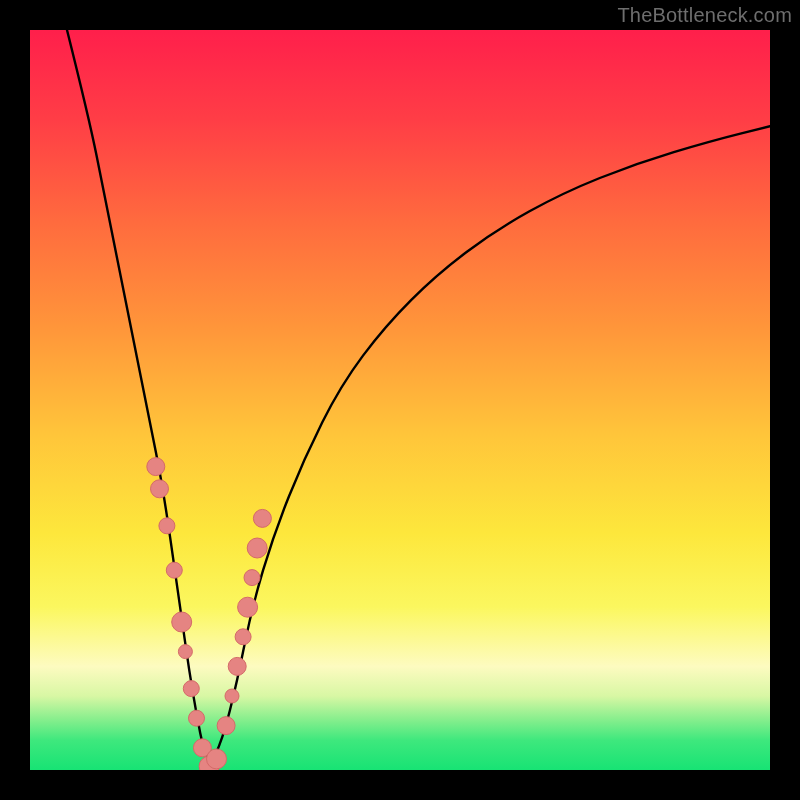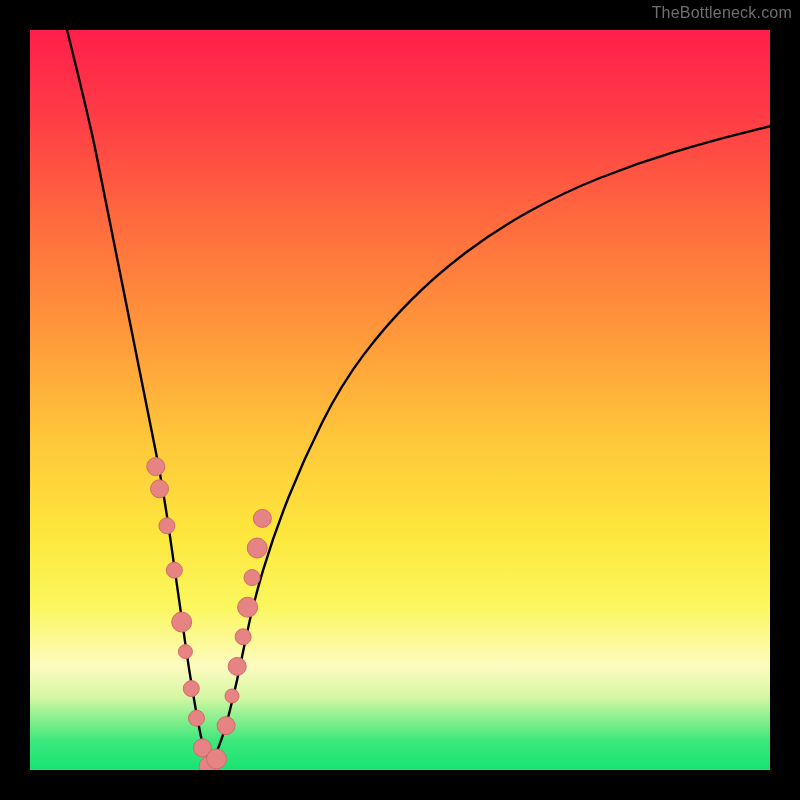--- a/index.html
+++ b/index.html
@@ -37,21 +37,21 @@
       #d8f7a4 90%,
       #8bef8e 93%,
       #3ee87d 96%,
       #17e374 100%);
   }
   .watermark {
     position: absolute;
     top: 4px;
     right: 8px;
     color: #6e6e6e;
-    font-size: 16px;
+    font-size: 20px;
     font-weight: 500;
     letter-spacing: 0.2px;
     user-select: none;
   }
   svg.curve {
     position: absolute;
     left: 0;
     top: 0;
     width: 740px;
     height: 740px;

